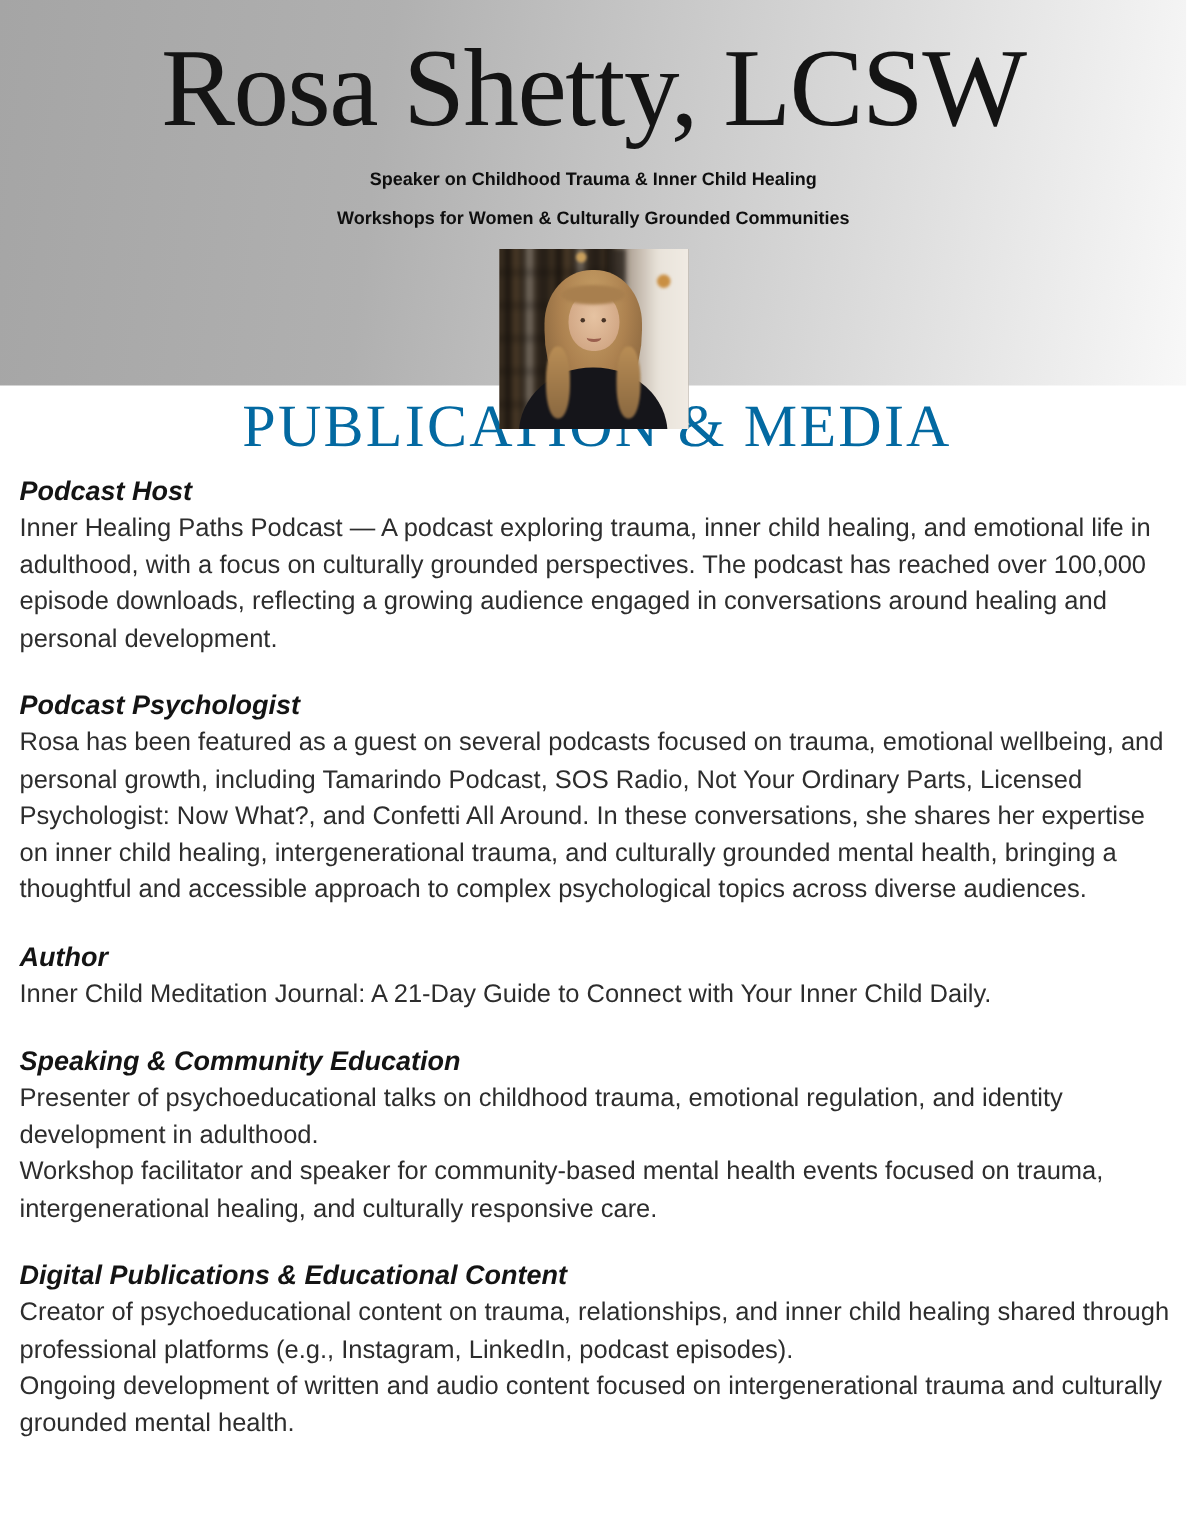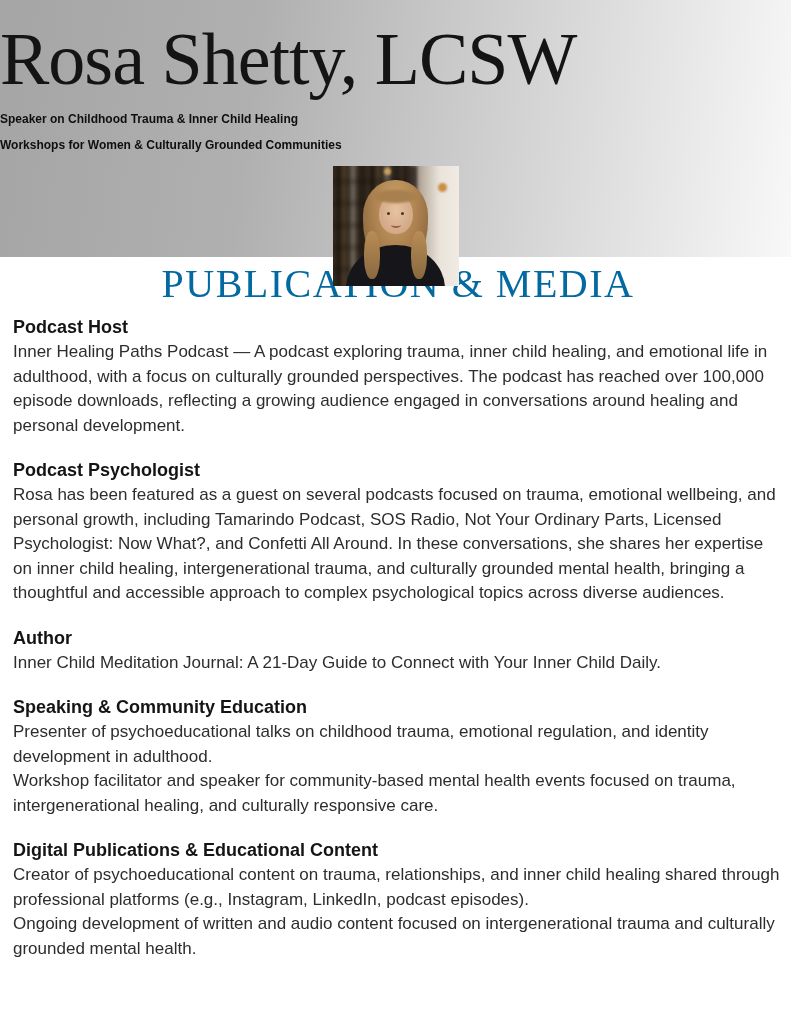--- a/index.html
+++ b/index.html
@@ -3,21 +3,21 @@
 <meta charset="utf-8">
 <style>
   html,body{margin:0;padding:0;background:#ffffff;}
   .page{
     width:791px;height:1024px;overflow:hidden;background:#ffffff;
     font-family:"Liberation Sans",sans-serif;color:#2d2d2d;position:relative;
   }
 
   
   .hero{
-    height:257px;
+    height:257px;text-align:center;
     background:linear-gradient(97deg,#a5a5a5 0%,#b0b0b0 32%,#d6d6d6 68%,#f8f8f8 100%);
   }
   .hero-name{
     font-family:"Liberation Serif",serif;font-weight:400;font-size:74px;
     line-height:78px;padding-top:20px;margin:0;color:#141414;letter-spacing:-1px;
   }
   .hero-sub{margin-top:8px;}
   .hero-sub div{
     font-weight:700;font-size:12px;line-height:26px;color:#0f0f0f;
   }
@@ -79,21 +79,21 @@
     background:#a87f4e;border-radius:50%;filter:blur(1px);
   }
 
   
   .content{padding:0 8px 0 13px;}
   .pub-title{
     font-family:"Liberation Serif",serif;font-weight:400;font-size:40px;
     letter-spacing:1.5px;color:#0369a1;text-align:center;margin:6px 0 0;line-height:42px;
   }
   .sec h3{
-    font-size:18px;font-weight:700;color:#141414;
+    font-size:18px;font-style:italic;font-weight:700;color:#141414;
     margin:22px 0 2px;line-height:21px;
   }
   .sec:first-of-type h3{margin-top:12px;}
   .sec p{font-size:17px;line-height:24.5px;margin:0;color:#2d2d2d;}
 </style>
 </head>
 <body>
 
 <div class="page">
 

